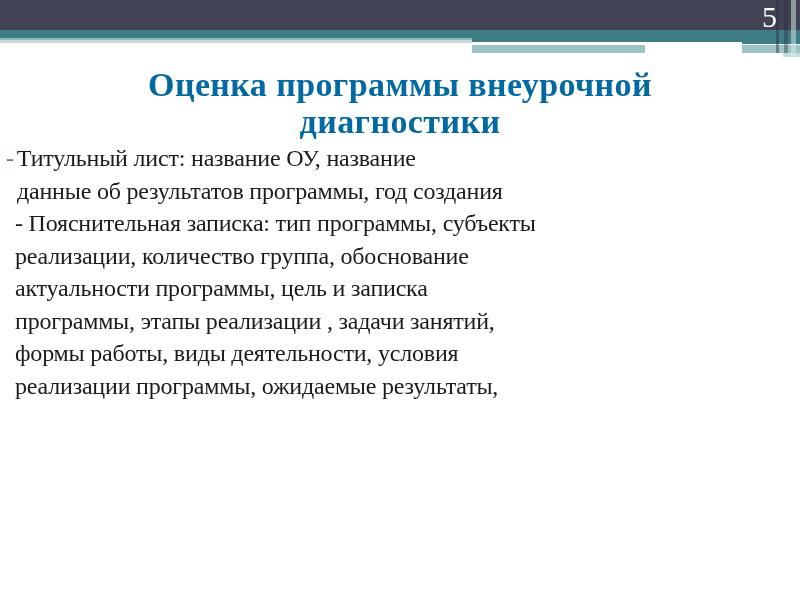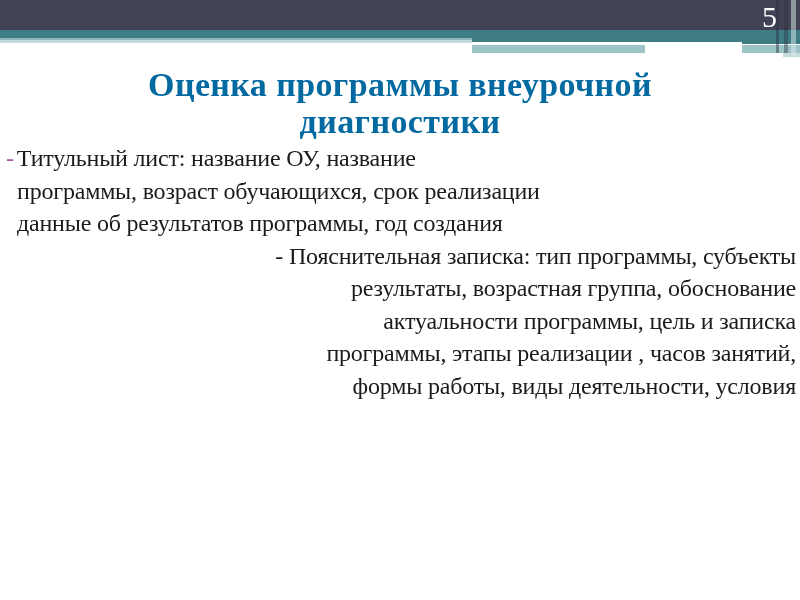--- a/index.html
+++ b/index.html
@@ -36,21 +36,21 @@
   }
 
   
   .body-text {
     position:absolute; top:142px; left:6px; width:790px;
     font-size:24px; line-height:32.5px; color:#1b1b1b;
     letter-spacing:-0.2px;
   }
   .line { white-space:nowrap; height:32.5px; }
   .p1-cont { padding-left:11px; }
-  .p2 { padding-left:9px;text-align:right; }
+  .p2 { padding-left:9px; }
   .dash { color:#a8559e; padding-right:3px; }
 </style>
 </head>
 <body>
 
 <div class="slide">
 
   <div class="deco bar-dark"></div>
   <div class="deco teal-full"></div>
   <div class="deco teal-right"></div>
@@ -68,23 +68,23 @@
 
   <div class="title">
     <div>Оценка программы внеурочной</div>
     <div>диагностики</div>
   </div>
 
   <div class="body-text">
 
     <div class="line"><span class="dash">-</span><span>Титульный лист: название ОУ, название</span></div>
 
-    <div class="line p1-cont">программы, возраст обучающихся, срок реализации</div>
     <div class="line p1-cont">данные об результатов программы, год создания</div>
 
     <div class="line p2">- Пояснительная записка: тип программы, субъекты</div>
-    <div class="line p2">результаты, возрастная группа, обоснование</div>
+    <div class="line p2">реализации, количество группа, обоснование</div>
     <div class="line p2">актуальности программы, цель и записка</div>
-    <div class="line p2">программы, этапы реализации , часов занятий,</div>
+    <div class="line p2">программы, этапы реализации , задачи занятий,</div>
     <div class="line p2">формы работы, виды деятельности, условия</div>
+    <div class="line p2">реализации программы, ожидаемые результаты,</div>
   </div>
 
 </div>
 
 </body></html>

